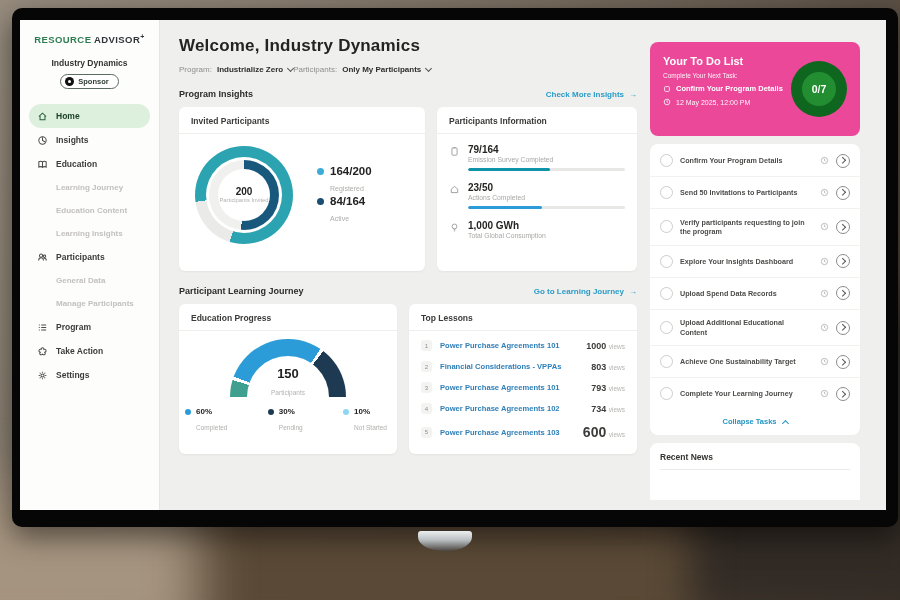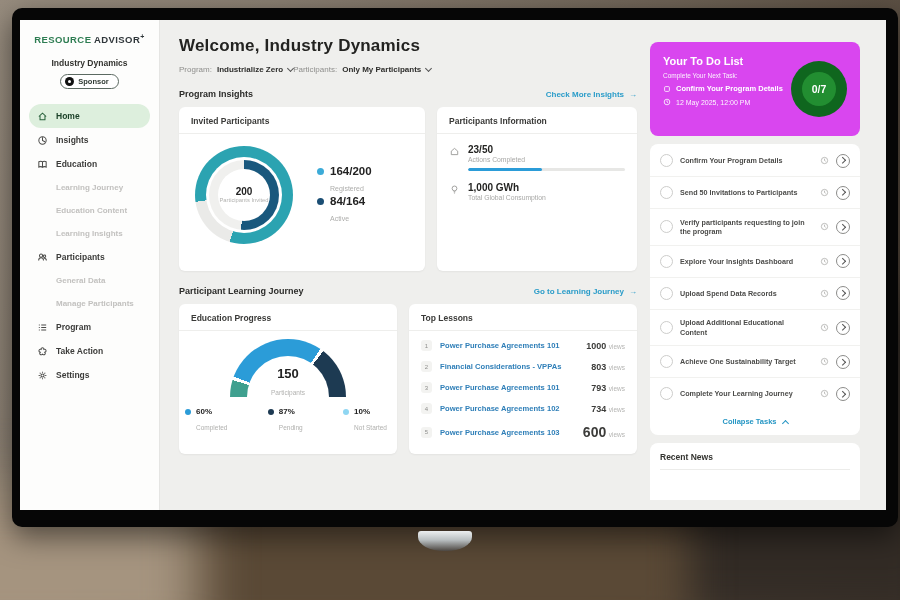--- a/index.html
+++ b/index.html
@@ -100,21 +100,21 @@
   
   .card-lessons { flex:1; height:150px; }
   .lesson-row { display:flex; align-items:center; gap:8px; padding:5px 12px; cursor:pointer; }
   .rank { width:11px; height:11px; flex:none; background:#f3f3f1; border-radius:3px; font-size:6px; color:#8e8e8c; display:flex; align-items:center; justify-content:center; }
   .lesson-title { flex:1; font-size:7.6px; font-weight:bold; color:#2f7fb8; }
   .views { font-size:9px; font-weight:bold; color:#3c3c3a; }
   .views span { font-size:6.5px; font-weight:normal; color:#b5b5b3; }
 
   
   .right { width:236px; flex:none; padding:22px 26px 0 0; }
-  .todo-card { position:relative; background:#d946ef; border-radius:8px; padding:13px 12px 12px 13px; color:#fff; height:94px; }
+  .todo-card { position:relative; background:#ec4899; border-radius:8px; padding:13px 12px 12px 13px; color:#fff; height:94px; }
   .todo-title { font-size:11px; font-weight:bold; }
   .todo-sub { font-size:6.5px; margin-top:5px; color:rgba(255,255,255,.92); }
   .todo-next { display:flex; gap:5px; align-items:center; margin-top:5px; font-size:7.5px; font-weight:bold; }
   .todo-due { display:flex; gap:5px; align-items:center; margin-top:5px; font-size:7px; color:rgba(255,255,255,.95); }
   .todo-ring { position:absolute; right:13px; top:19px; width:56px; height:56px; border-radius:50%; background:#0f661e; display:flex; align-items:center; justify-content:center; }
   .todo-ring-in { width:34px; height:34px; border-radius:50%; background:#228e31; display:flex; align-items:center; justify-content:center; font-size:10.5px; font-weight:bold; }
 
   .tasks-card { margin-top:8px; background:#fff; border-radius:8px; padding:1px 0 2px; }
   .task-row { display:flex; align-items:center; gap:7px; padding:8.5px 10px; border-bottom:1px solid #f1f1ef; cursor:pointer; }
   .task-check { width:13px; height:13px; flex:none; border:1.5px solid #cdcdcb; border-radius:50%; }
@@ -267,20 +267,33 @@
               </div>
             </div>
           </div>
         </div>
 
         <div class="card card-info">
           <div class="card-title">Participants Information</div>
           <div class="card-body">
             <div class="info-row">
               <svg class="info-ic" width="11" height="11" viewBox="0 0 12 12" fill="none" stroke="currentColor" stroke-width="1">
+                  <rect x="3.2" y="2" width="5.6" height="8" rx="1"></rect>
+                  <path d="M4.8 2 h2.4"></path>
+                </svg>
+              <div class="info-main">
+                <div class="info-val">79/164</div>
+                <div class="info-lbl">Emission Survey Completed</div>
+                <div class="bar bar-teal">
+                    <div></div>
+                  </div>
+              </div>
+            </div>
+            <div class="info-row">
+              <svg class="info-ic" width="11" height="11" viewBox="0 0 12 12" fill="none" stroke="currentColor" stroke-width="1">
                   <path d="M2.5 5.6 L6 2.6 L9.5 5.6 V9.4 H2.5 Z"></path>
                 </svg>
               <div class="info-main">
                 <div class="info-val">23/50</div>
                 <div class="info-lbl">Actions Completed</div>
                 <div class="bar bar-blue">
                     <div></div>
                   </div>
               </div>
             </div>
@@ -318,21 +331,21 @@
             </div>
           </div>
           <div class="edu-legend">
             <div class="edu-leg-item">
               <span class="leg-dot dot-comp"></span>
               <div><b>60%</b>
               <span>Completed</span></div>
             </div>
             <div class="edu-leg-item">
               <span class="leg-dot dot-pend"></span>
-              <div><b>87%</b>
+              <div><b>30%</b>
               <span>Pending</span></div>
             </div>
             <div class="edu-leg-item">
               <span class="leg-dot dot-ns"></span>
               <div><b>10%</b>
               <span>Not Started</span></div>
             </div>
           </div>
         </div>
 

